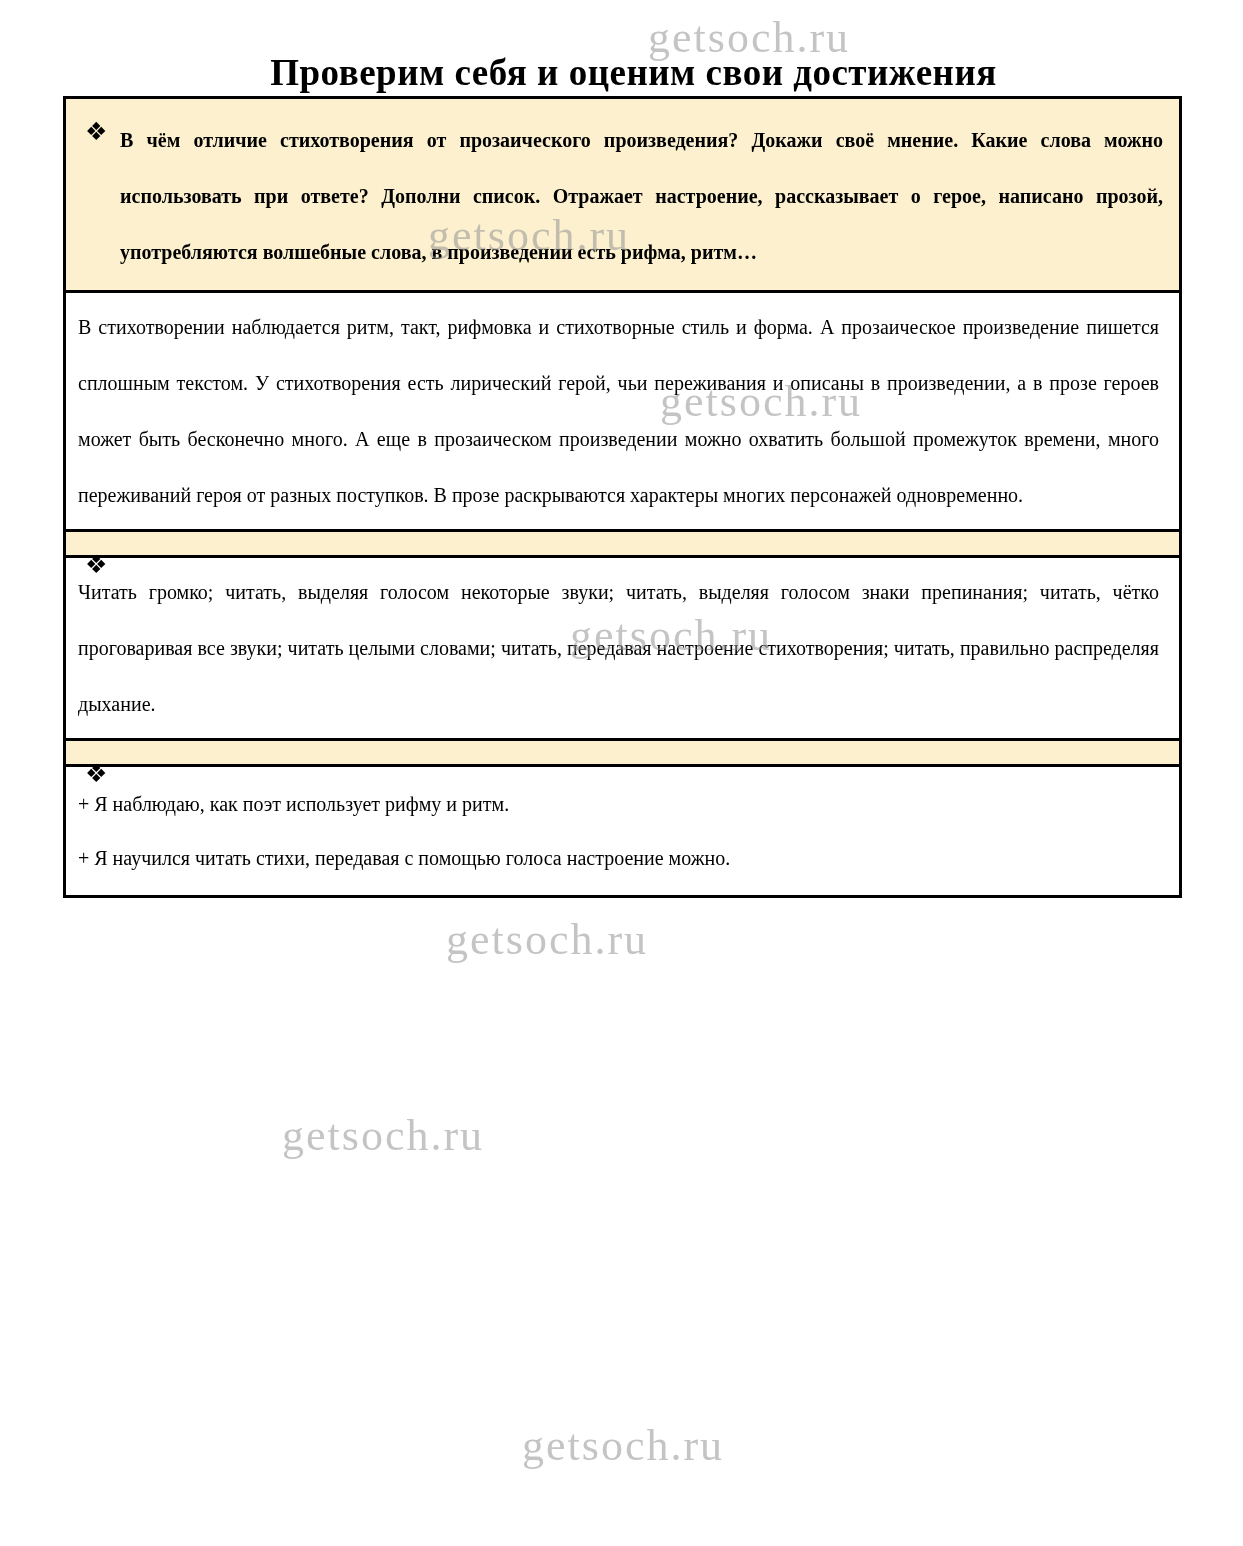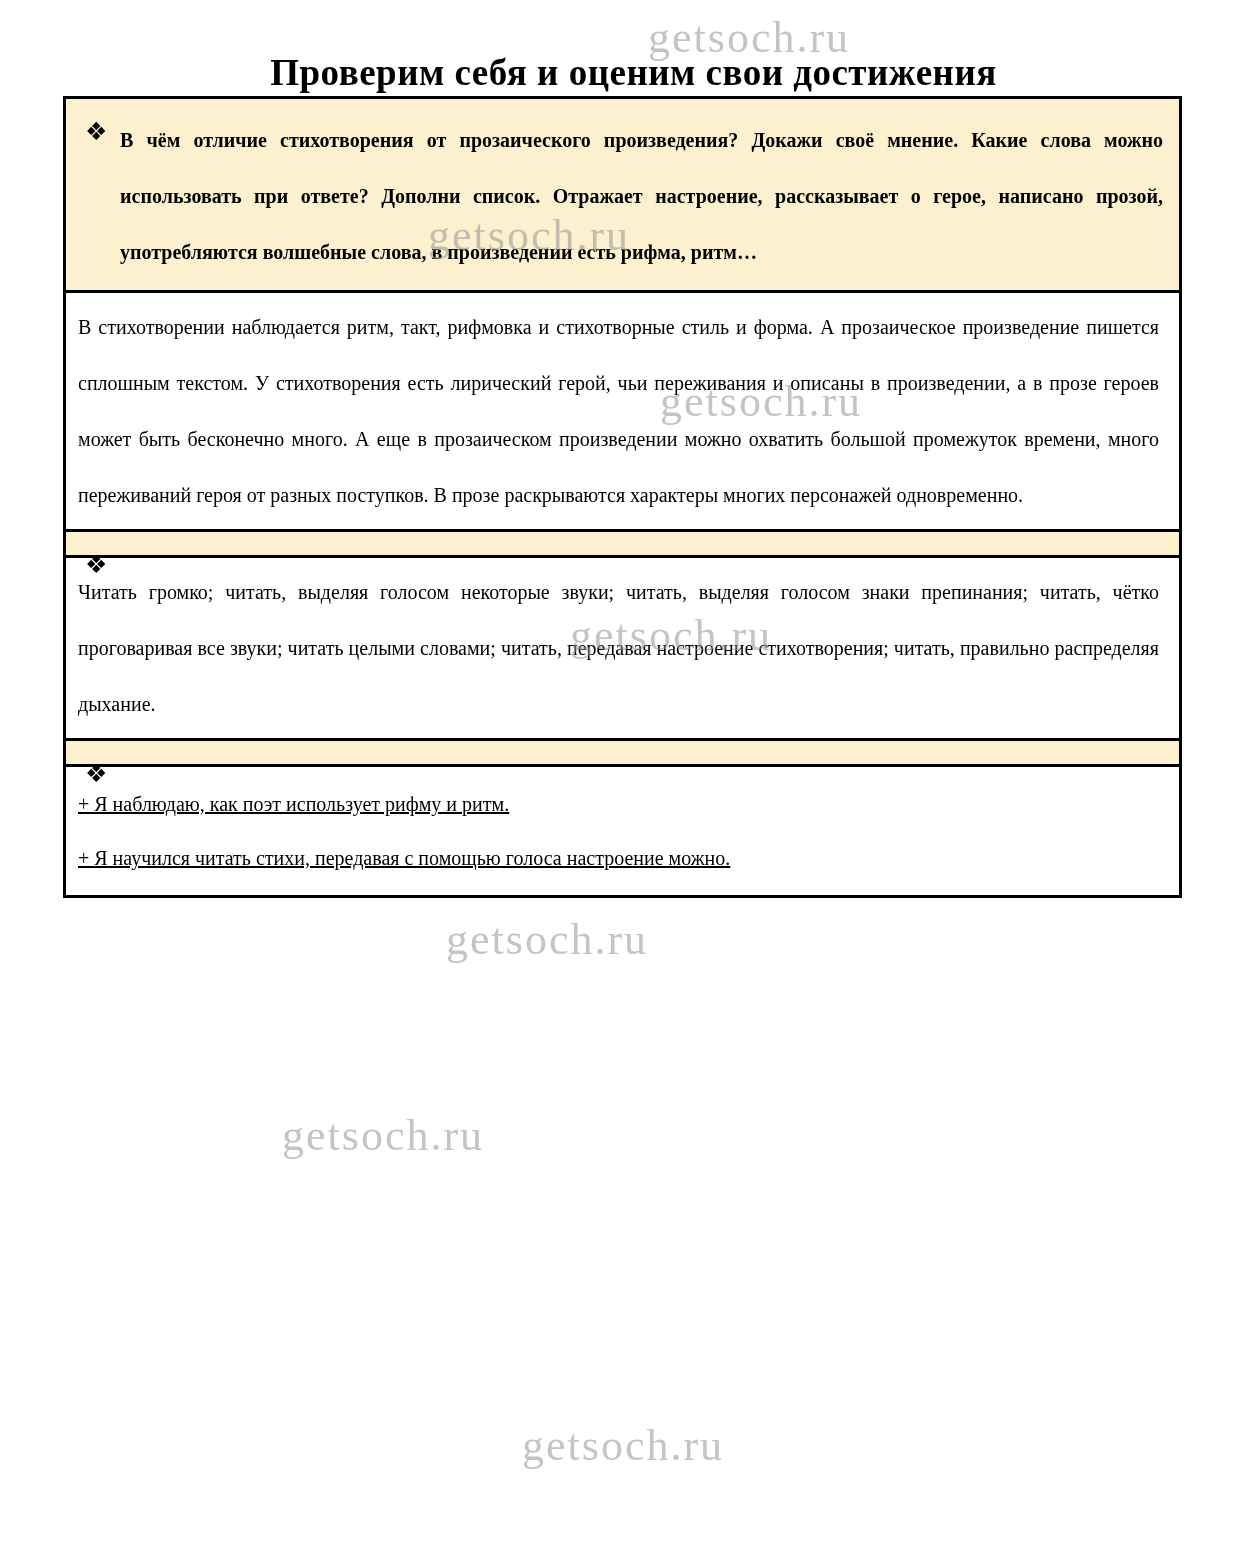--- a/index.html
+++ b/index.html
@@ -94,21 +94,21 @@
     font-weight: normal;
     color: #000000;
   }
 
   .row-text p { margin: 0; }
 
   .a-row-last .row-text {
     text-align: left;
     line-height: 54px;
   }
-  .a-row-last { padding: 10px 4px 10px 12px; text-decoration: underline; }
+  .a-row-last { padding: 10px 4px 10px 12px; }
 </style>
 </head>
 <body>
 
 <div class="watermark wm-1">getsoch.ru</div>
 <div class="watermark wm-2">getsoch.ru</div>
 <div class="watermark wm-3">getsoch.ru</div>
 <div class="watermark wm-4">getsoch.ru</div>
 <div class="watermark wm-5">getsoch.ru</div>
 <div class="watermark wm-6">getsoch.ru</div>

